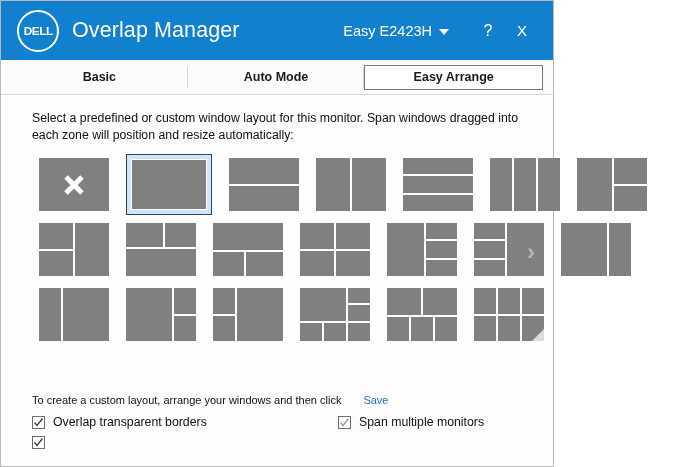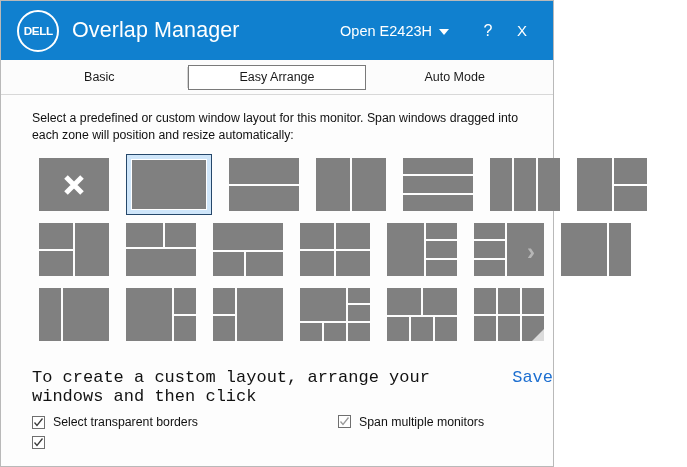--- a/index.html
+++ b/index.html
@@ -112,20 +112,21 @@
   .tab {
     flex: 1 1 0;
     text-align: center;
     font-size: 12.5px;
     color: #1a1a1a;
     line-height: 24px;
     height: 25px;
     position: relative;
     cursor: default;
     user-select: none;
+    font-weight: bold;
   }
   .tab:not(:last-child)::after {
     content: "";
     position: absolute;
     right: 0;
     top: 2px;
     bottom: 2px;
     width: 1px;
     background: #d3d3d3;
   }
@@ -238,27 +239,26 @@
     cursor: pointer;
     user-select: none;
     line-height: 1;
   }
 
   
   .bottom {
     padding: 0 0 10px 31px;
   }
   .save-line {
-    font-size: 17px;
+    font-size: 11px;
     color: #111111;
     margin-bottom: 9px;
     display: flex;
     align-items: baseline;
     gap: 22px;
-    font-family: Liberation Mono, monospace;
   }
   .save-link {
     color: #1d6fd0;
     text-decoration: none;
     cursor: pointer;
   }
   .opt-row {
     display: flex;
     align-items: center;
     margin-bottom: 7px;
@@ -280,49 +280,49 @@
   .checkbox svg { display: block; }
   .opt-label {
     font-size: 12.3px;
     color: #111111;
     cursor: default;
   }
   .opt-right {
     position: absolute;
     left: 306px;
     display: flex;
-    align-items: flex-start;
+    align-items: flex-end;
   }
 </style>
 </head>
 <body>
 
 <div id="app">
 
   <div class="titlebar">
     <div class="brand">
       <div class="dell-logo">
         <span class="dell-logo-text">DELL</span>
       </div>
       <span class="app-title">Overlap Manager</span>
     </div>
     <div class="titlebar-right">
       <div class="monitor-select">
-        <span>Open E2423H</span>
+        <span>Easy E2423H</span>
         <span class="caret-down"></span>
       </div>
       <div class="tb-btn help">?</div>
       <div class="tb-btn close">X</div>
     </div>
   </div>
 
   <div class="tabstrip">
     <div class="tab">Basic</div>
+    <div class="tab">Auto Mode</div>
     <div class="tab active">Easy Arrange</div>
-    <div class="tab">Auto Mode</div>
   </div>
 
   <div class="instructions">Select a predefined or custom window layout for this monitor.  Span windows dragged into each zone will position and resize automatically:</div>
 
   <div class="grid-wrap">
 
     <div class="lrow">
 
       <div class="tile">
         <div class="tile-inner">
@@ -543,21 +543,21 @@
       <span>To create a custom layout, arrange your windows and then click</span>
       <span class="save-link">Save</span>
     </div>
 
     <div class="opt-row">
       <span class="checkbox">
         <svg width="11" height="11" viewBox="0 0 11 11">
             <path d="M1.5 5.5 L4 8.5 L9.5 1.5" stroke="#3c3c3c" stroke-width="1.3" fill="none"></path>
           </svg>
       </span>
-      <span class="opt-label">Select transparent borders</span>
+      <span class="opt-label">Overlap transparent borders</span>
 
       <span class="opt-right">
         <span class="checkbox">
           <svg width="11" height="11" viewBox="0 0 11 11">
               <path d="M1.5 5.5 L4 8.5 L9.5 1.5" stroke="#9a9a9a" stroke-width="1.3" fill="none"></path>
             </svg>
         </span>
         <span class="opt-label">Span multiple monitors</span>
       </span>
     </div>

